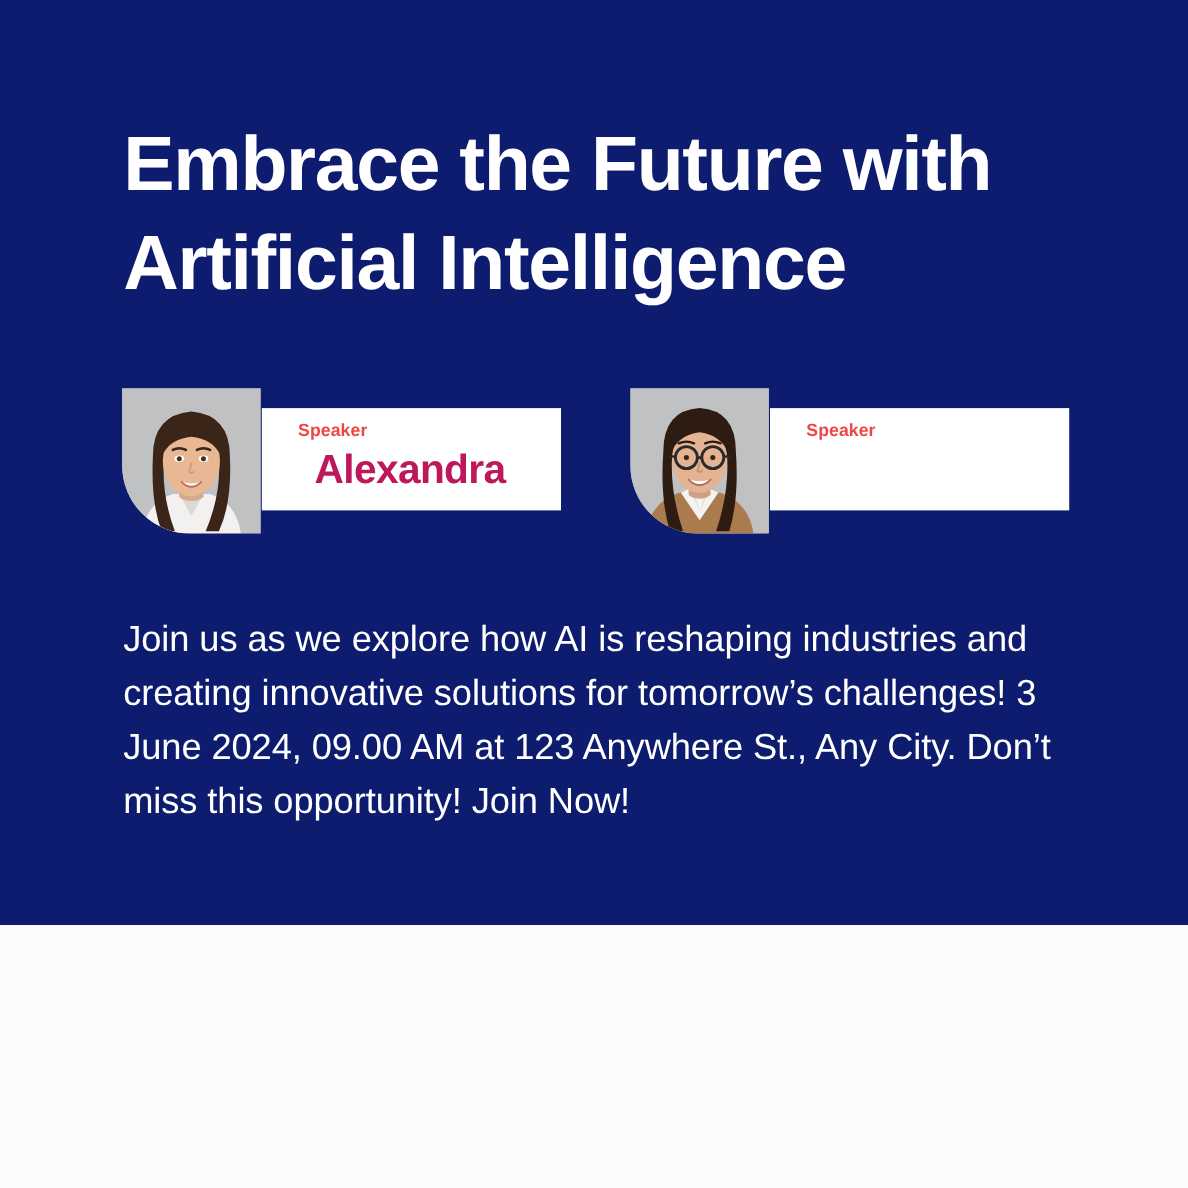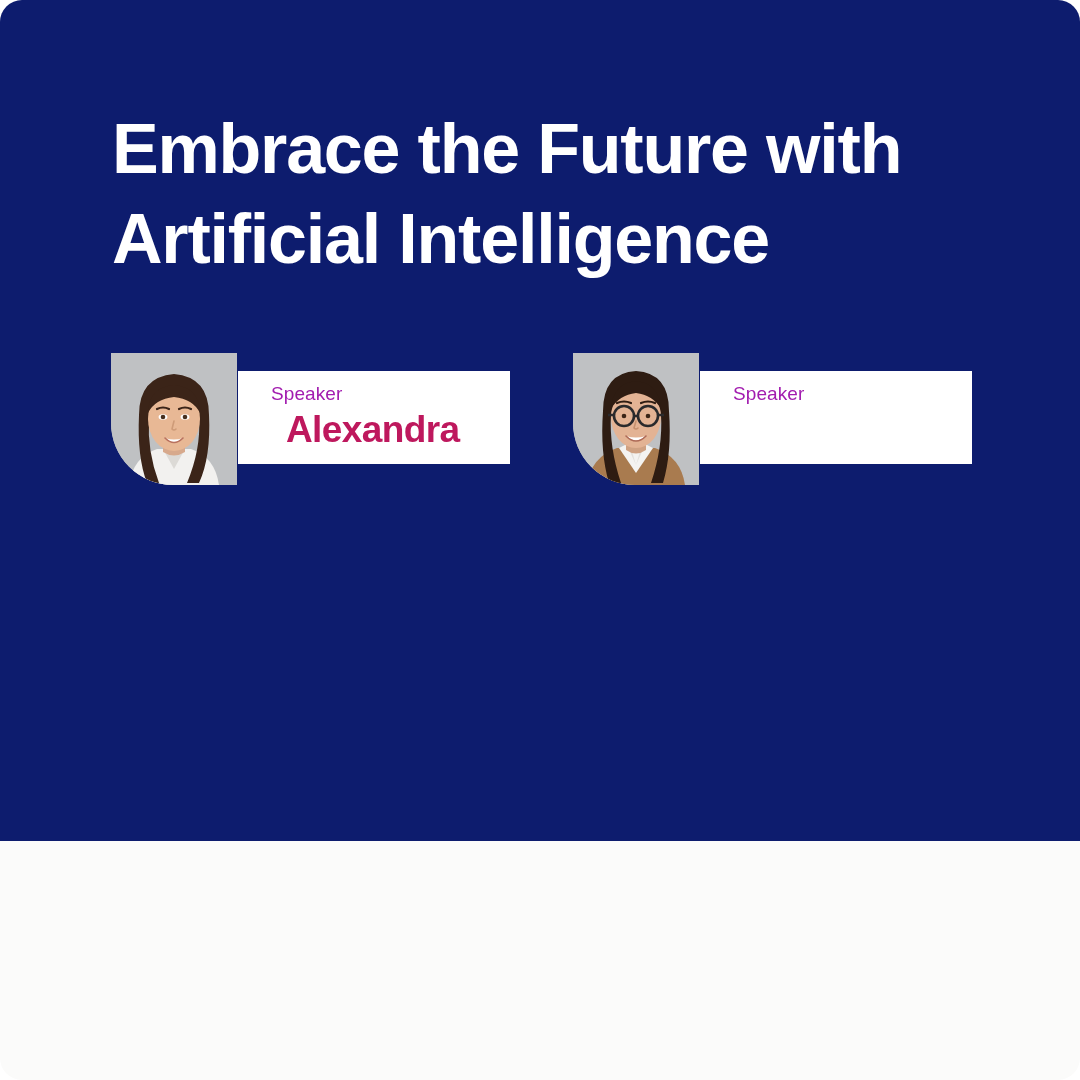--- a/index.html
+++ b/index.html
@@ -8,21 +8,20 @@
     padding: 0;
     background: #ffffff;
   }
   #poster {
     position: relative;
     width: 1080px;
     height: 1080px;
     overflow: hidden;
     font-family: "Liberation Sans", "DejaVu Sans", sans-serif;
     background: #ffffff;
-    border-radius: 22px;
   }
 
   
   .hero {
     position: absolute;
     left: 0;
     top: 0;
     width: 1080px;
     height: 841px;
     background: #0D1C6E;
@@ -73,23 +72,23 @@
     position: absolute;
     left: 127px;
     top: 18px;
     right: 0;
     height: 93px;
     background: #FFFFFF;
     box-sizing: border-box;
     padding: 13px 0 0 33px;
   }
   .speaker-role {
-    color: #a21caf;
-    font-size: 19px;
-    font-weight: 400;
+    color: #ef4444;
+    font-size: 16px;
+    font-weight: 700;
     letter-spacing: 0.1px;
     line-height: 1;
   }
   .speaker-name {
     margin-top: 6px;
     color: #be185d;
     font-size: 37px;
     font-weight: 700;
     letter-spacing: -0.6px;
     line-height: 1.15;
@@ -204,20 +203,21 @@
             <path d="M53 83 Q63 93 73 83" stroke="#AE6A57" stroke-width="1.6" fill="none" stroke-linecap="round"></path>
           </svg>
         </div>
         <div class="speaker-info">
           <div class="speaker-role">Speaker</div>
         </div>
       </div>
 
     </div>
 
+    <div class="hero-body">Join us as we explore how AI is reshaping industries and creating innovative solutions for tomorrow’s challenges! 3 June 2024, 09.00 AM at 123 Anywhere St., Any City. Don’t miss this opportunity! Join Now!</div>
 
   </div>
 
   <div class="footer">
 
     
 
     
 
     

